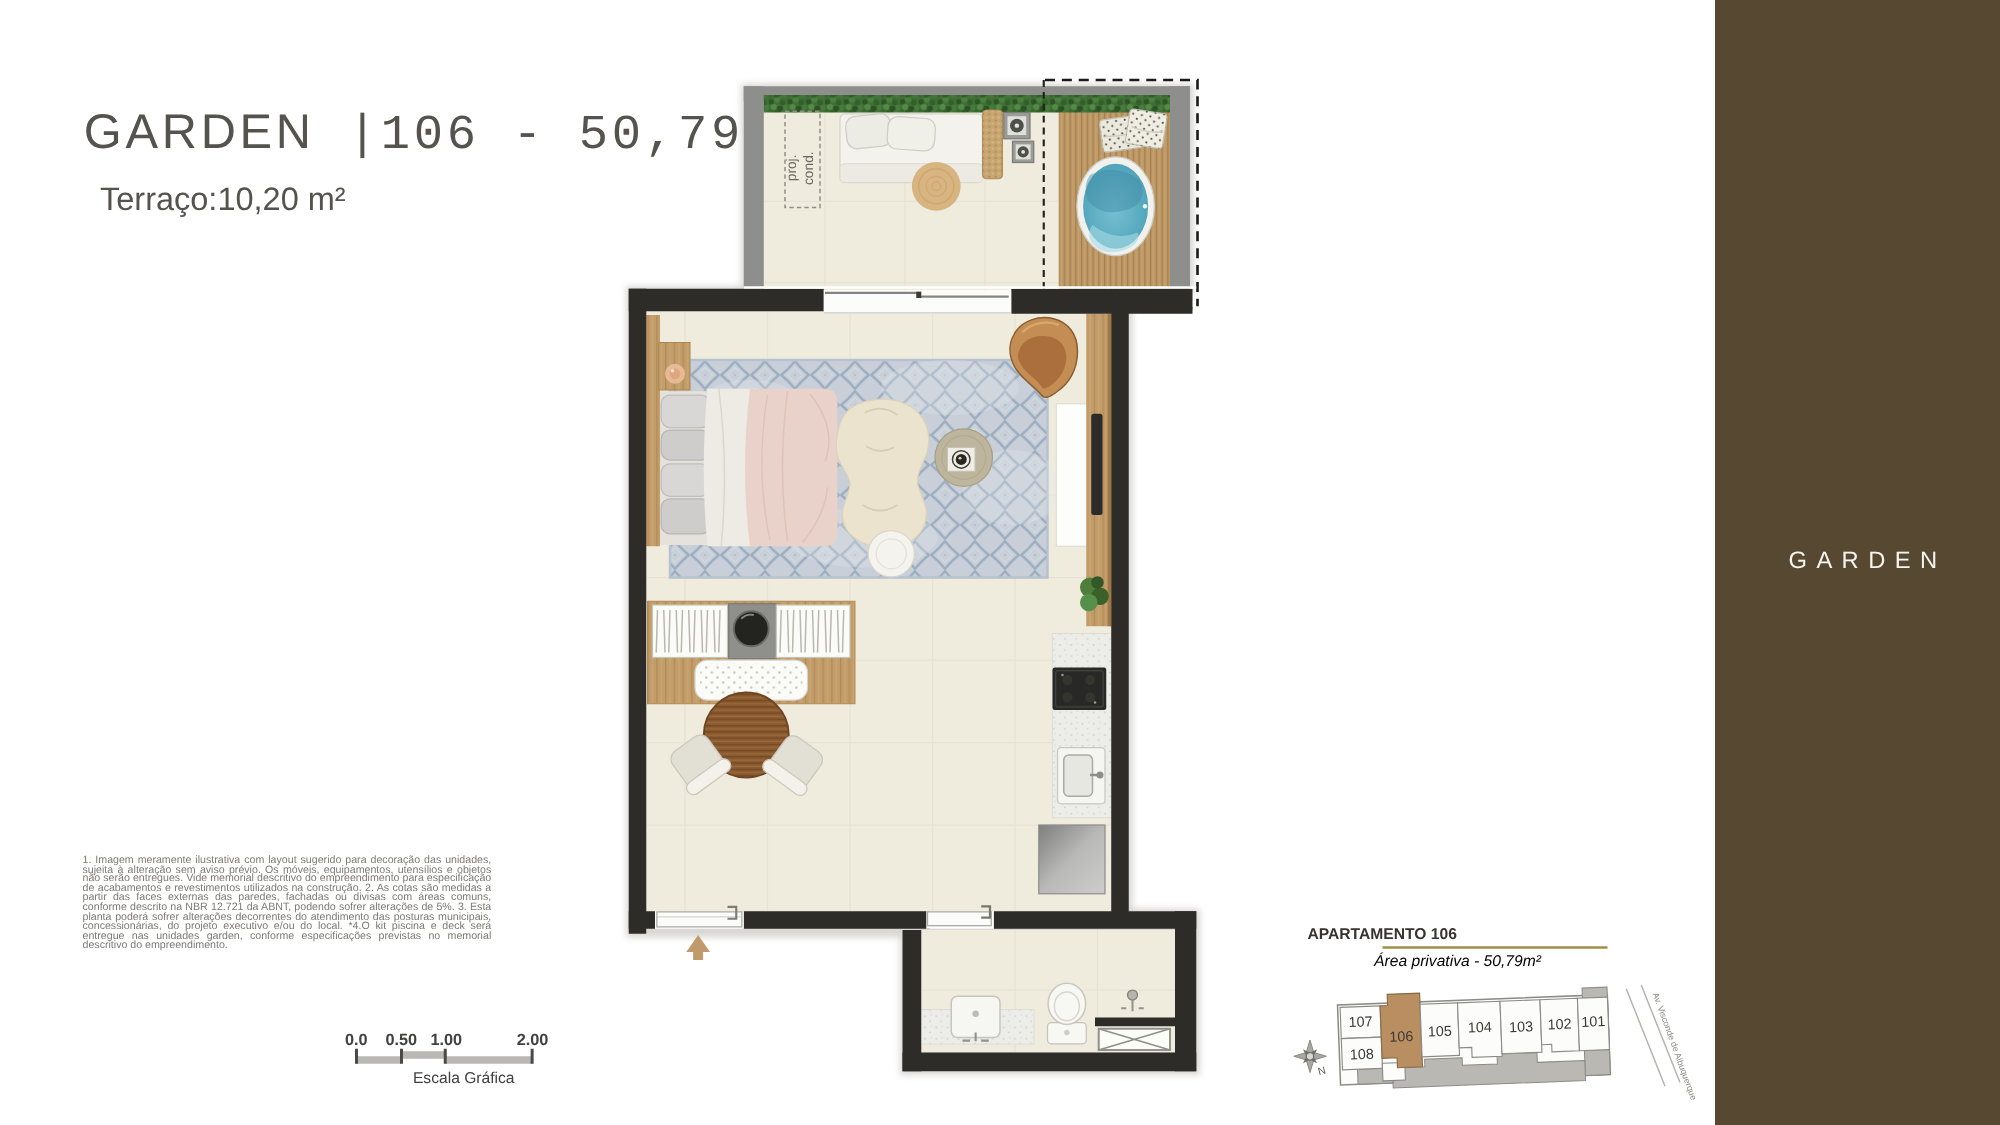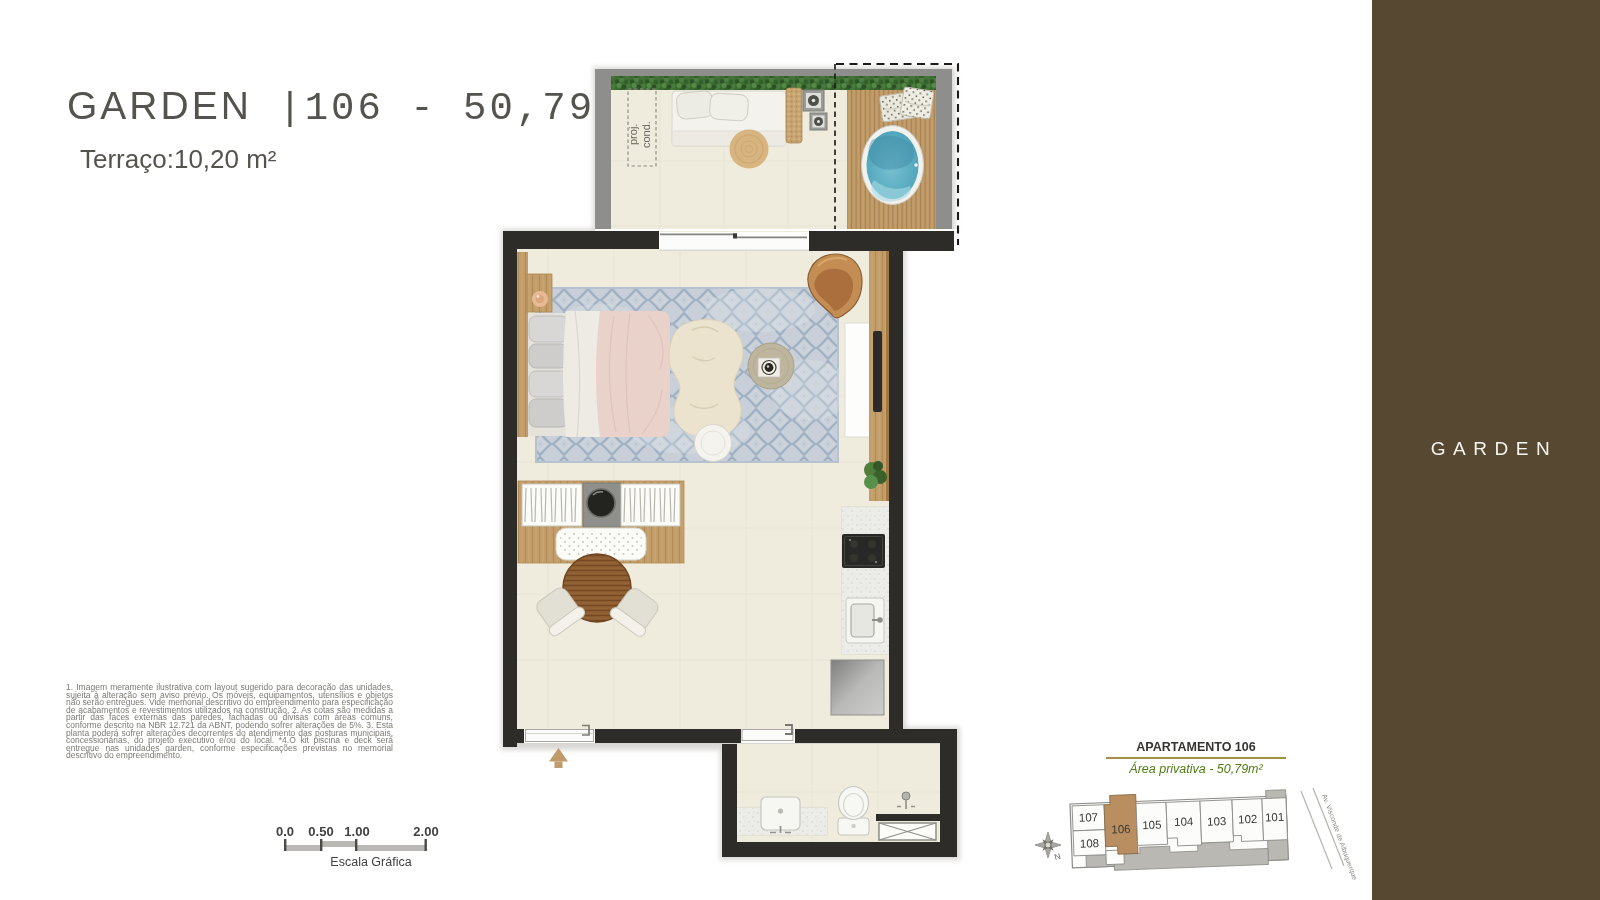--- a/index.html
+++ b/index.html
@@ -18,25 +18,25 @@
 
 <div class="abs" style="left:67px;top:84px;font-size:39px;color:#54534d;white-space:nowrap;">
 <span style="letter-spacing:3px;">GARDEN</span><span style="letter-spacing:3px;font-family:Liberation Mono, monospace;">&nbsp;|106&nbsp;-&nbsp;50,79&nbsp;m²</span>
 </div>
 
 <div class="abs" style="left:68px;top:144px;font-size:26px;color:#54534d;margin-left:12px;">Terraço:10,20 m²</div>
 
 
 <div class="abs" style="left:66px;top:684px;width:327px;font-size:8.5px;line-height:7.6px;color:#7b7a74;text-align:justify;">1. Imagem meramente ilustrativa com layout sugerido para decoração das unidades, sujeita à alteração sem aviso prévio. Os móveis, equipamentos, utensílios e objetos não serão entregues. Vide memorial descritivo do empreendimento para especificação de acabamentos e revestimentos utilizados na construção. 2. As cotas são medidas a partir das faces externas das paredes, fachadas ou divisas com áreas comuns, conforme descrito na NBR 12.721 da ABNT, podendo sofrer alterações de 5%. 3. Esta planta poderá sofrer alterações decorrentes do atendimento das posturas municipais, concessionárias, do projeto executivo e/ou do local. *4.O kit piscina e deck será entregue nas unidades garden, conforme especificações previstas no memorial descritivo do empreendimento.</div>
 
-<div class="abs" style="left:1046px;top:740px;width:300px;text-align:center;font-size:12.5px;font-weight:bold;color:#353430;">APARTAMENTO 106</div>
+<div class="abs" style="left:1046px;top:740px;width:300px;text-align:left;font-size:12.5px;font-weight:bold;color:#353430;">APARTAMENTO 106</div>
 
 <div class="abs" style="left:1106px;top:757px;width:180px;height:2px;background:#a39046;"></div>
 
-<div class="abs" style="left:1046px;top:762px;width:300px;text-align:center;font-size:12.5px;font-style:italic;color:#4d7c0f;">Área privativa - 50,79m²</div>
+<div class="abs" style="left:1016px;top:762px;width:300px;text-align:center;font-size:12.5px;font-style:italic;color:#000000;">Área privativa - 50,79m²</div>
 
 <svg class="abs" style="left:0;top:0;" width="1600" height="900" viewBox="0 0 1600 900">
 <defs>
   <filter id="softsh" x="-20%" y="-20%" width="140%" height="140%">
     <feGaussianBlur stdDeviation="2.6"></feGaussianBlur>
   </filter>
   <pattern id="wood" width="7" height="14" patternUnits="userSpaceOnUse">
     <rect width="7" height="14" fill="#c29d6a"></rect>
     <rect x="0" width="1" height="14" fill="#b18b57"></rect>
     <rect x="3.6" width="0.8" height="14" fill="#cda977"></rect>

